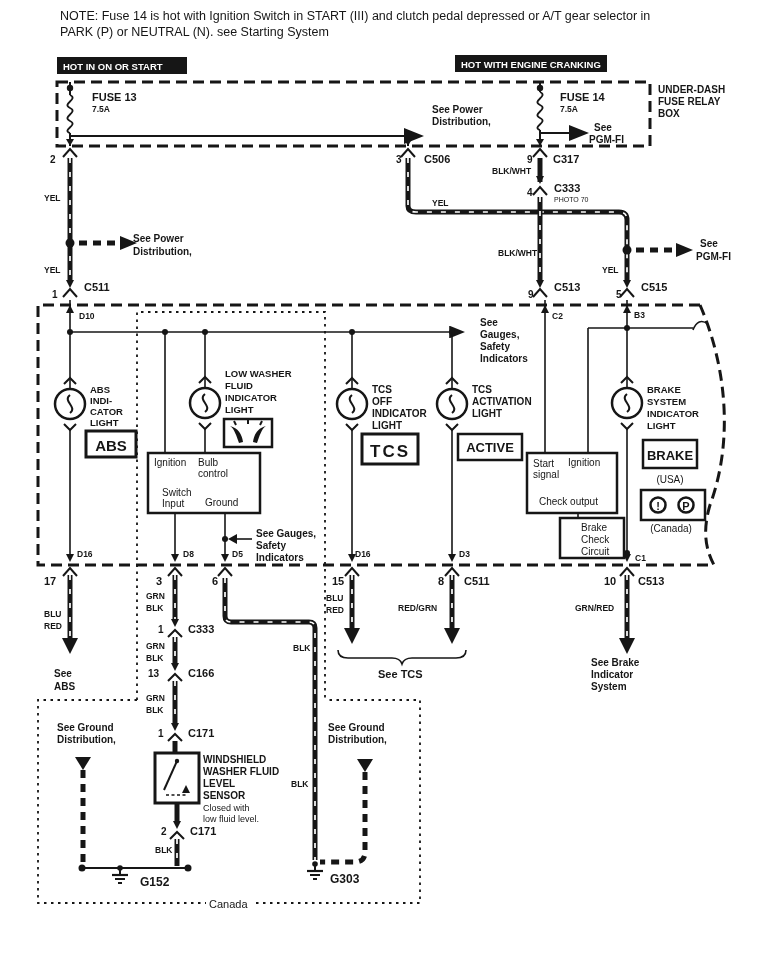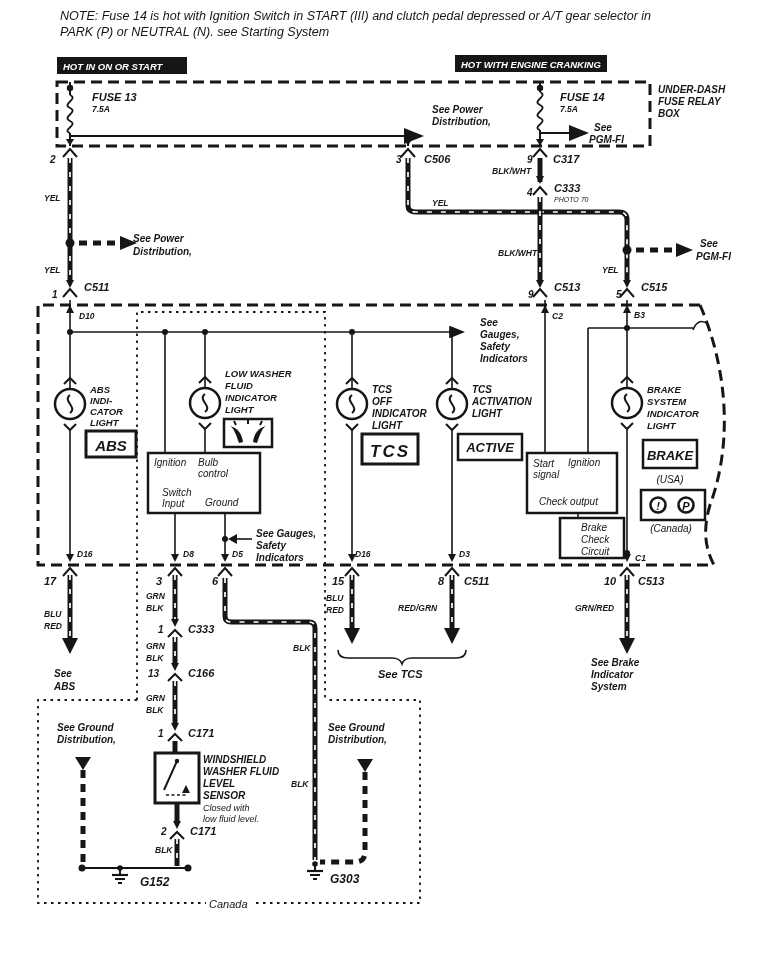--- a/index.html
+++ b/index.html
@@ -1,16 +1,16 @@
 <!DOCTYPE html>
 <html><head>
 <meta charset="utf-8">
 <style>
   html,body{margin:0;padding:0;background:#ffffff;}
-  .page{width:617px;height:967px;position:relative;background:#ffffff;font-style:italic;}
+  .page{width:617px;height:967px;position:relative;background:#ffffff;}
   svg{display:block;}
   text{font-family:"Liberation Sans",sans-serif;fill:#161616;}
   .n125{font-size:12.5px;}
   .n11{font-size:11px;}
   .n10{font-size:10px;}
   .n9{font-size:9px;}
   .n7{font-size:7px;}
   .b8{font-size:8.5px;font-weight:bold;}
   .b95{font-size:9.5px;font-weight:bold;}
   .b10{font-size:10px;font-weight:bold;}

